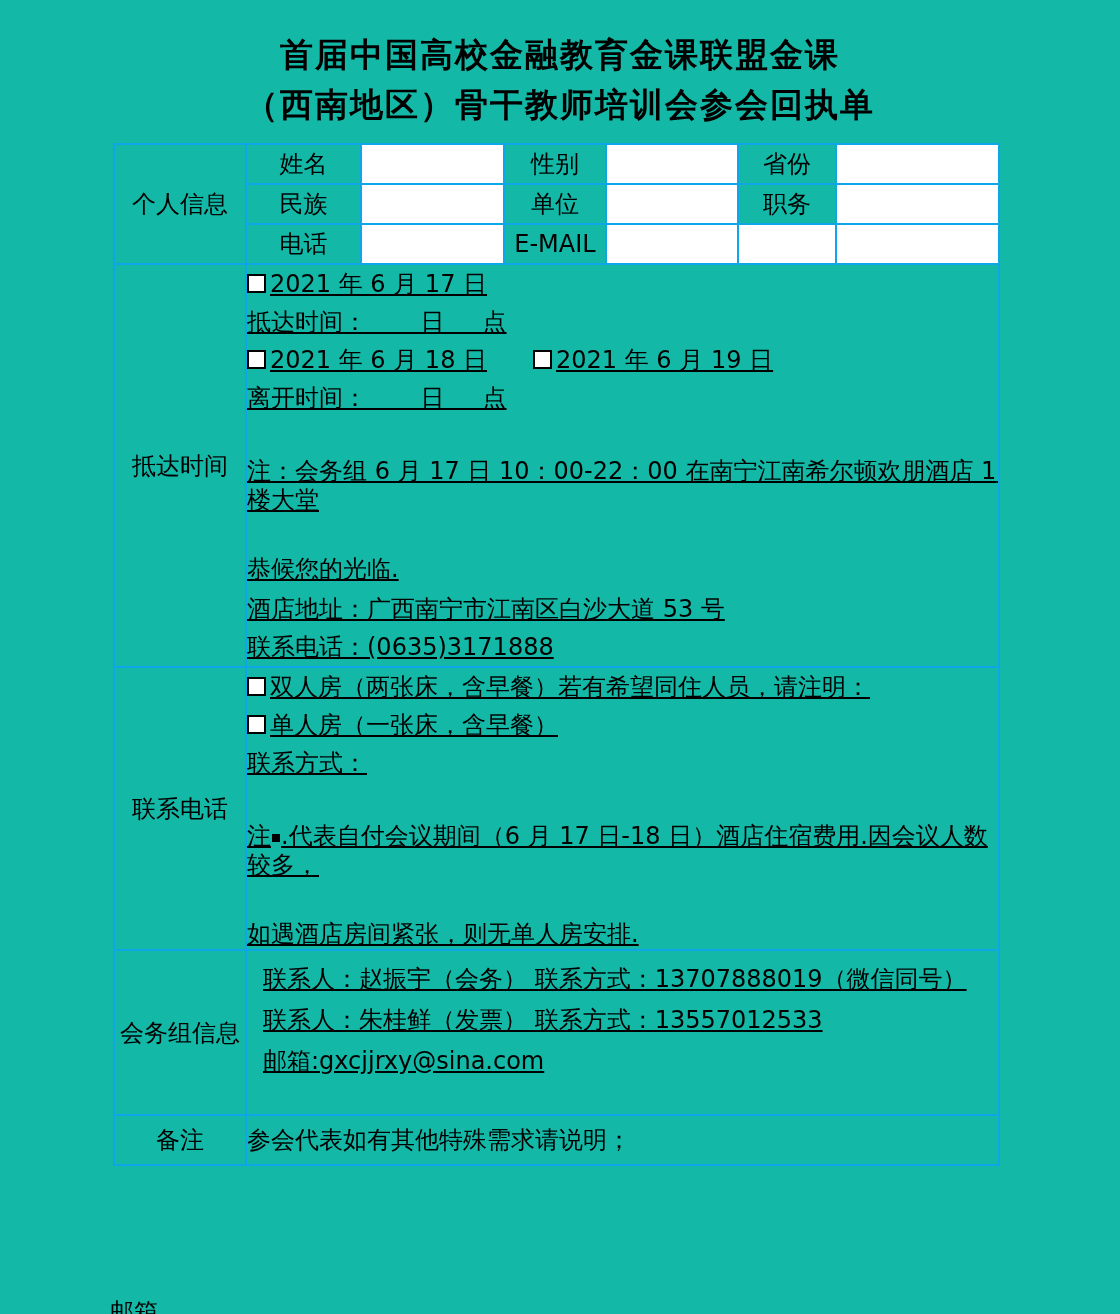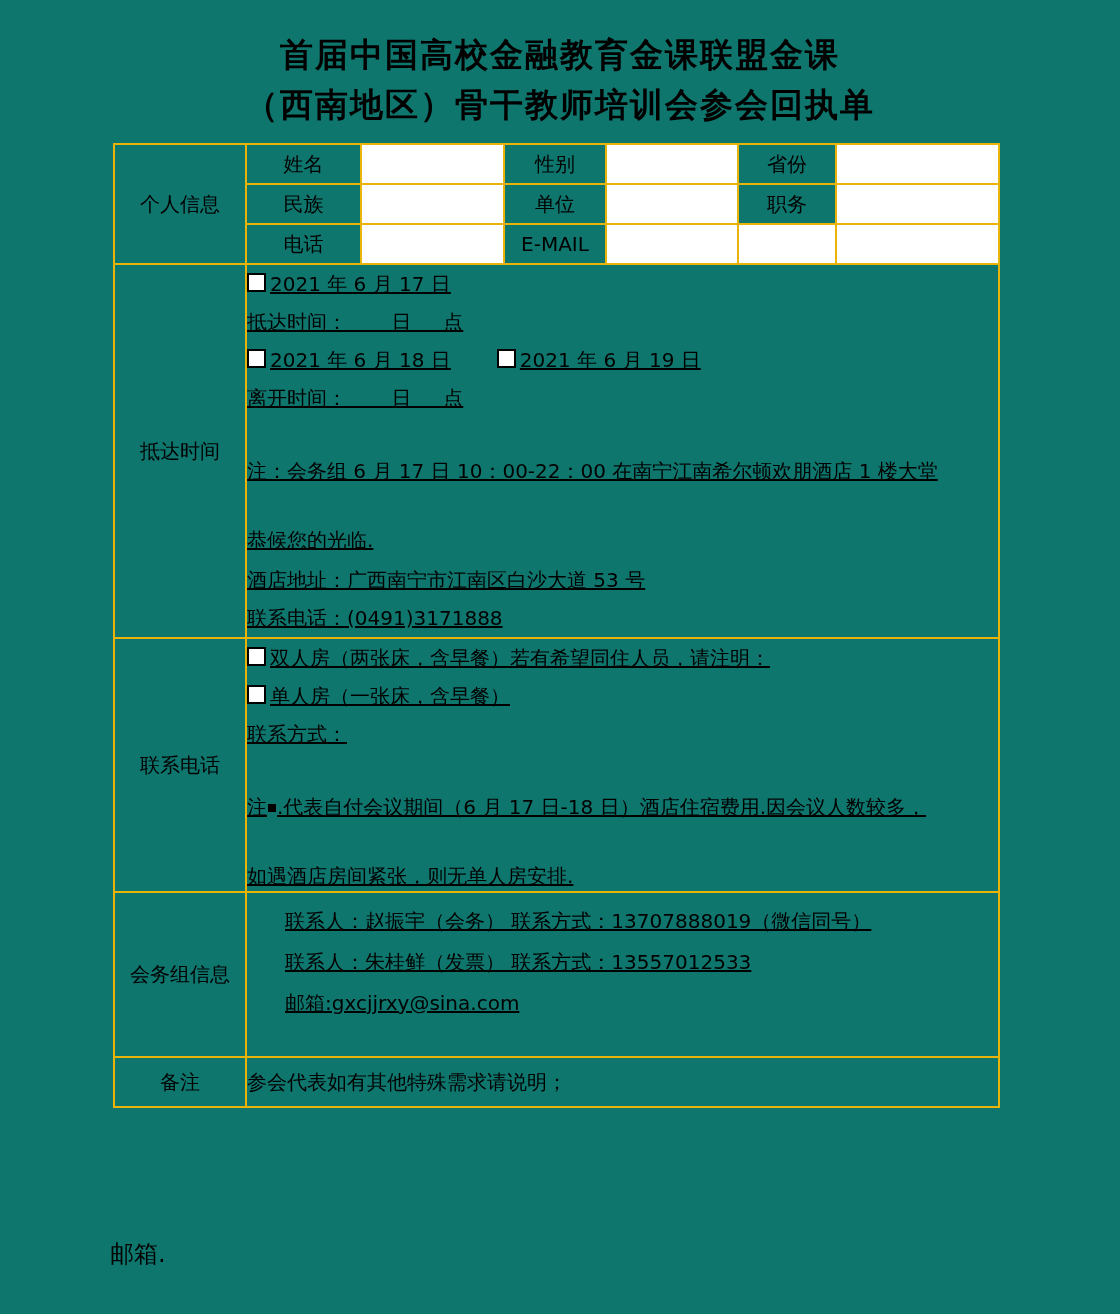--- a/index.html
+++ b/index.html
@@ -6,40 +6,40 @@
     margin: 0;
     padding: 0;
     background: #ffffff;
     color: #000000;
     font-family: "DejaVu Sans", sans-serif;
   }
   .page {
     position: relative;
     width: 1120px;
     height: 1314px;
-    background: #0f766e;
+    background: #14b8a6;
     overflow: hidden;
   }
   .title {
     padding-top: 30px;
     text-align: center;
     font-weight: bold;
     font-size: 33px;
     line-height: 50px;
     letter-spacing: 2px;
   }
   table.form {
     border-collapse: collapse;
     table-layout: fixed;
     width: 885px;
     margin: 13px 0 0 113px;
   }
   table.form td {
-    border: 2px solid #eab308;
-    font-size: 20px;
+    border: 2px solid #0ea5e9;
+    font-size: 24px;
     padding: 0;
     overflow: hidden;
   }
   td.sec {
     text-align: center;
     vertical-align: middle;
   }
   td.fl {
     text-align: center;
     vertical-align: middle;
@@ -65,21 +65,21 @@
     line-height: 38px;
     white-space: pre-wrap;
   }
   .ln-note {
     line-height: 29px;
     white-space: pre-wrap;
     margin-top: 40px;
   }
   .mt6 { margin-top: 6px; }
   .committee-lines {
-    padding-left: 38px;
+    padding-left: 16px;
     padding-top: 8px;
   }
   .committee-lines .ln { line-height: 41px; }
   .cb {
     display: inline-block;
     width: 15px;
     height: 15px;
     border: 2px solid #000000;
     vertical-align: -1px;
     margin-right: 4px;
@@ -156,21 +156,21 @@
     <tr class="r-arrival">
       <td class="sec">抵达时间</td>
       <td class="content" colspan="6">
         <div class="ln"><span class="cb"></span><span>2021 年 6 月 17 日</span></div>
         <div class="ln">抵达时间：       日     点</div>
         <div class="ln"><span class="cb"></span><span>2021 年 6 月 18 日</span><span class="cb cb-gap"></span><span>2021 年 6 月 19 日</span></div>
         <div class="ln">离开时间：       日     点</div>
         <div class="ln-note">注：会务组 6 月 17 日 10：00-22：00 在南宁江南希尔顿欢朋酒店 1 楼大堂</div>
         <div class="ln-note">恭候您的光临.</div>
         <div class="ln mt6">酒店地址：广西南宁市江南区白沙大道 53 号</div>
-        <div class="ln">联系电话：(0491)3171888</div>
+        <div class="ln">联系电话：(0635)3171888</div>
       </td>
     </tr>
 
     <tr class="r-hotel">
       <td class="sec">联系电话</td>
       <td class="content" colspan="6">
         <div class="ln"><span class="cb"></span><span>双人房（两张床，含早餐）若有希望同住人员，请注明：</span></div>
         <div class="ln"><span class="cb"></span><span>单人房（一张床，含早餐）</span></div>
         <div class="ln">联系方式：</div>
         <div class="ln-note"><span>注</span><span class="sq"></span><span>.代表自付会议期间（6 月 17 日-18 日）酒店住宿费用.因会议人数较多，</span></div>

